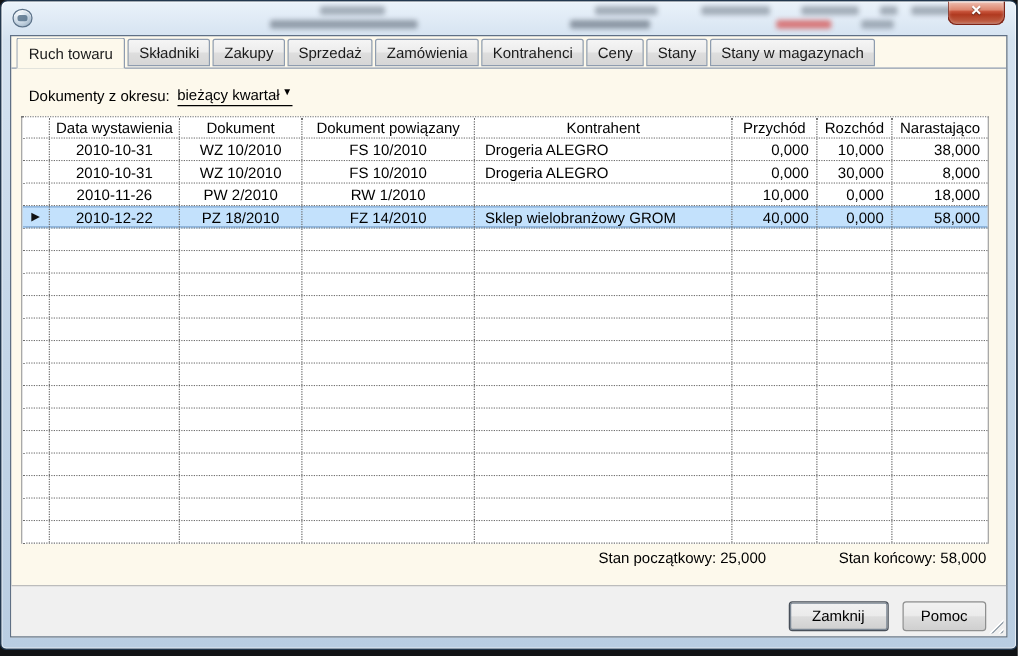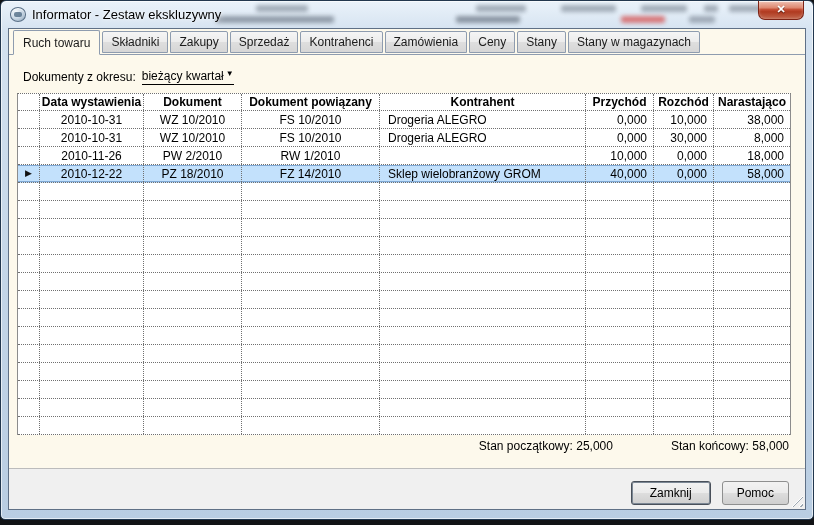--- a/index.html
+++ b/index.html
@@ -53,21 +53,21 @@
                 display:flex; align-items:center; gap:6px; }
   .period-dd { cursor:pointer; border-bottom:1px solid #000; padding-bottom:1px;
                display:flex; gap:2px; }
   .dd-arrow { font-size:8px; line-height:1; position:relative; top:1px; }
 
   
   .gridtable { position:absolute; left:8px; top:64px; width:774px;
                background:#fff; border-left:1px solid #8c8c8c; border-right:1px solid #8c8c8c;
                border-top:1px dotted #707070; font-size:12px; color:#000; }
   .trow { display:flex; height:18px; border-bottom:1px dotted #707070; background:#fff; }
-  .trow.thead { height:17px;font-weight:bold; }
+  .trow.thead { height:17px; }
   .cell { border-right:1px dotted #707070; display:flex; align-items:center;
           overflow:hidden; white-space:nowrap; }
   .cell:last-child { border-right:none; }
   .c-ind  { width:22px;  justify-content:center; }
   .c-date { width:104px; justify-content:center; }
   .c-doc  { width:98px;  justify-content:center; }
   .c-rel  { width:138px; justify-content:center; }
   .c-kon  { width:206px; justify-content:flex-start; padding-left:8px; }
   .c-przy { width:68px;  justify-content:flex-end; padding-right:6px; }
   .c-roz  { width:60px;  justify-content:flex-end; padding-right:6px; }
@@ -106,35 +106,34 @@
     <div class="blob" style="left:475px; top:4px; width:50px;"></div>
     <div class="blob" style="left:560px; top:4px; width:55px;"></div>
     <div class="blob" style="left:640px; top:4px; width:46px;"></div>
     <div class="blob" style="left:703px; top:4px; width:14px;"></div>
     <div class="blob" style="left:728px; top:4px; width:48px;"></div>
     <div class="blob" style="left:215px; top:15px; width:118px; opacity:.55;"></div>
     <div class="blob" style="left:455px; top:15px; width:64px; opacity:.6;"></div>
     <div class="blob red" style="left:620px; top:15px; width:44px;"></div>
     <div class="blob" style="left:688px; top:15px; width:26px;"></div>
     <div class="app-icon"></div>
-    <div class="title-text">Informator - Zestaw ekskluzywny</div>
     <div class="close-btn">
       <div class="close-x">✕</div>
     </div>
   </div>
 
   <div class="client">
 
     <div class="tabbar">
       <div class="tab active">Ruch towaru</div>
       <div class="tab">Składniki</div>
       <div class="tab">Zakupy</div>
       <div class="tab">Sprzedaż</div>
+      <div class="tab">Zamówienia</div>
       <div class="tab">Kontrahenci</div>
-      <div class="tab">Zamówienia</div>
       <div class="tab">Ceny</div>
       <div class="tab">Stany</div>
       <div class="tab">Stany w magazynach</div>
     </div>
 
     <div class="filter-row">
       <span>Dokumenty z okresu:</span>
       <span class="period-dd">
         <span>bieżący kwartał</span>
         <span class="dd-arrow">▼</span>

